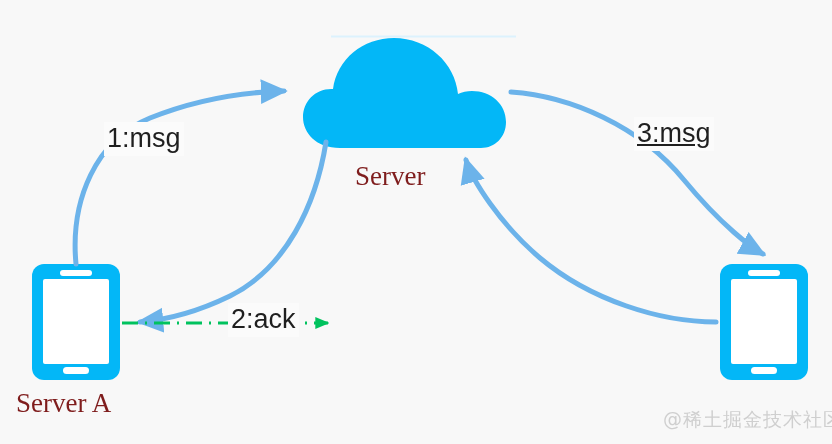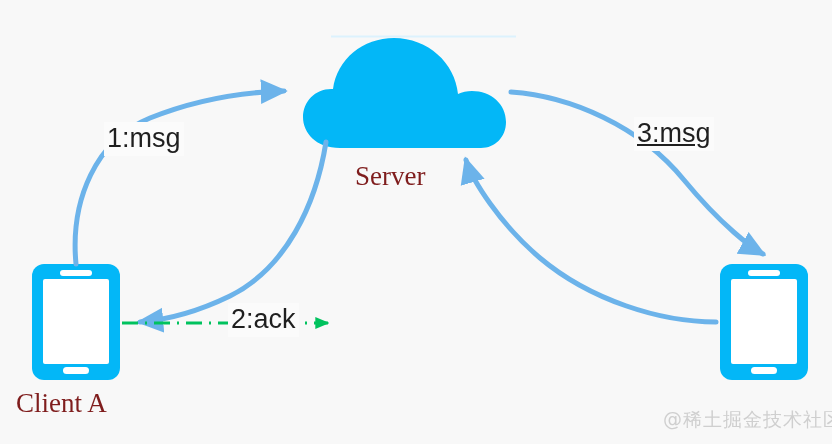--- a/index.html
+++ b/index.html
@@ -111,21 +111,21 @@
 
     <path d="M 511 92 C 570 96 640 126 684 180 C 722 226 752 248 763 254" fill="none" stroke="#6cb3ea" stroke-width="5" stroke-linecap="round" marker-end="url(#arrow-blue-head)"></path>
 
     <path d="M 716 322 C 660 322 590 300 540 258 C 500 224 472 180 466 160" fill="none" stroke="#6cb3ea" stroke-width="5" stroke-linecap="round" marker-end="url(#arrow-blue-head)"></path>
 
     <line x1="122" y1="323" x2="328" y2="323" stroke="#00c25e" stroke-width="3.2" stroke-dasharray="16 7 2 7" marker-end="url(#arrow-green-head)"></line>
   </svg>
 
   <div class="node-label" id="server-label">Server</div>
 
-  <div class="node-label" id="client-a-label">Client A</div>
+  <div class="node-label" id="client-a-label">Server A</div>
 
 
   <div class="edge-label" id="label-1msg">1:msg</div>
 
   <div class="edge-label" id="label-2ack">2:ack</div>
 
   <div class="edge-label" id="label-3msg">3:msg</div>
 
 
   <div id="watermark">@稀土掘金技术社区</div>

